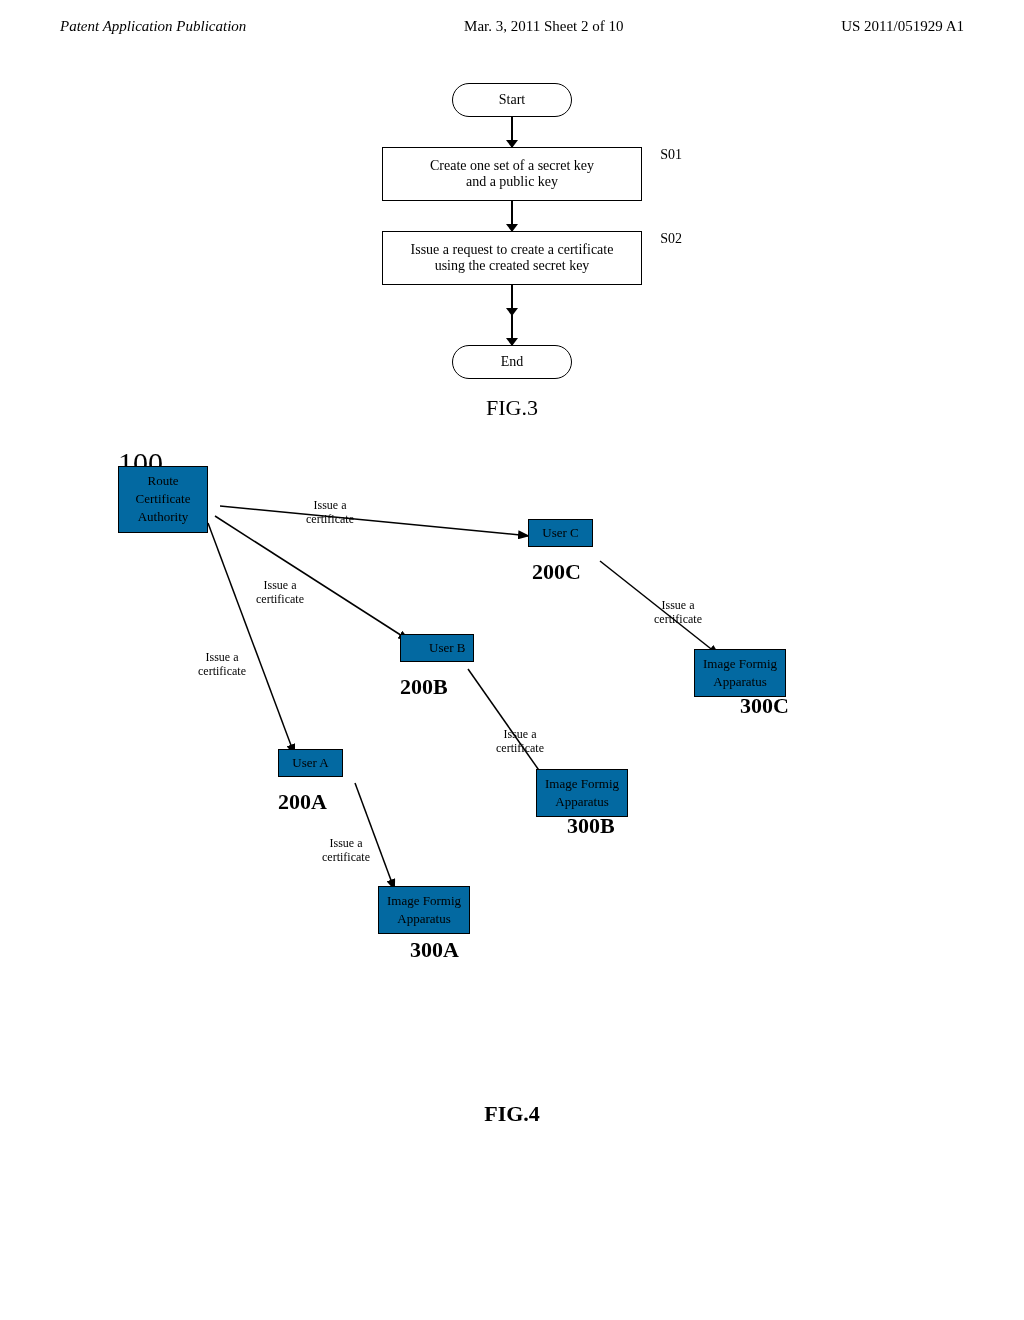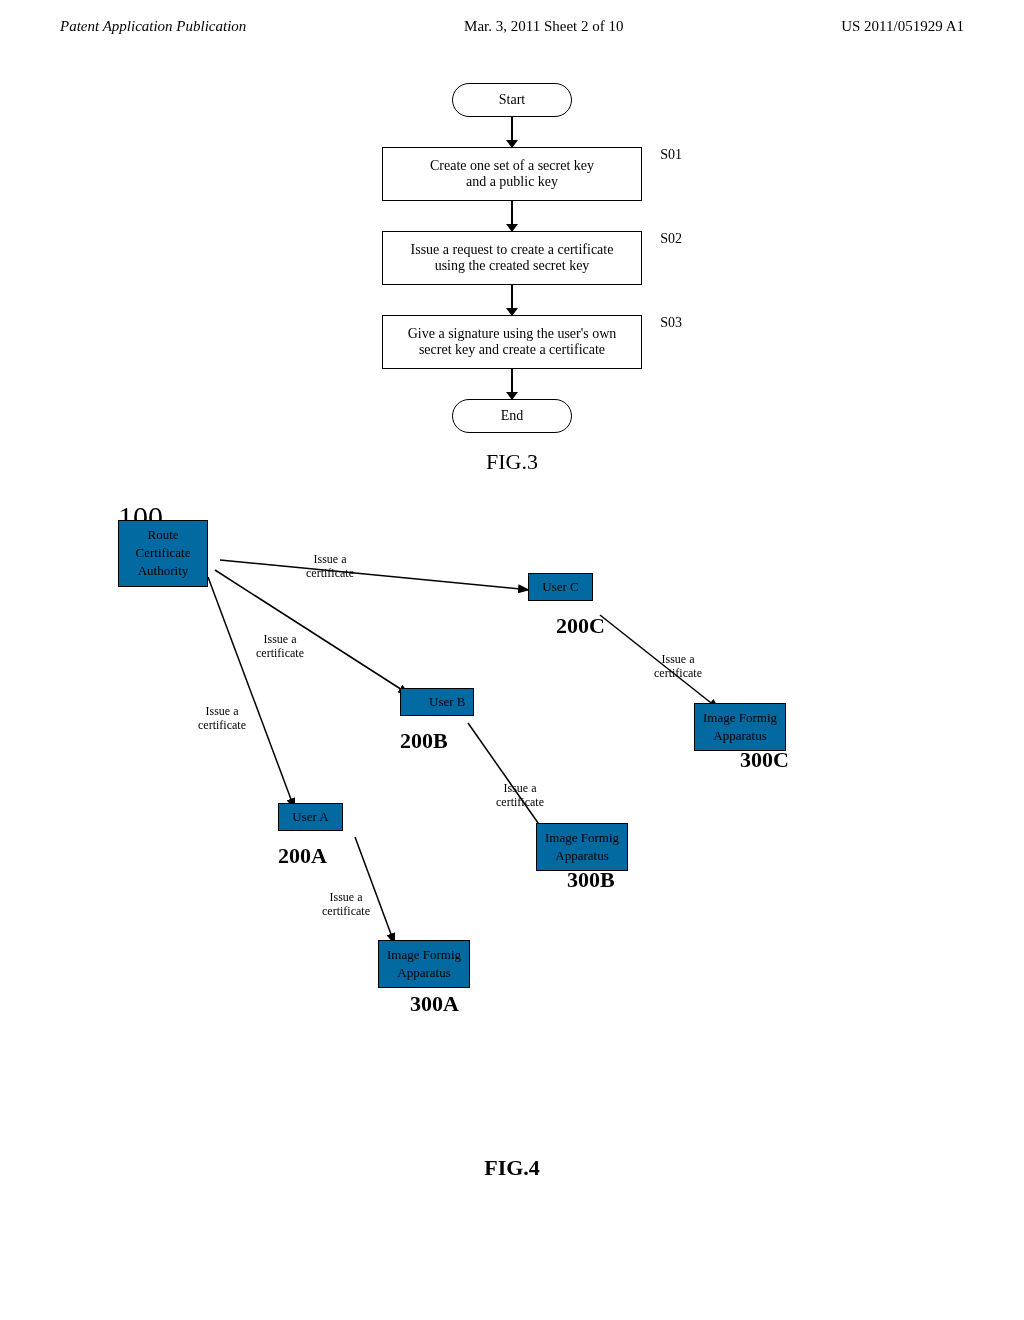--- a/index.html
+++ b/index.html
@@ -203,26 +203,20 @@
       <div class="arrow-down"></div>
 
       <div class="step-label-row">
         <div class="step-box-wrapper">
           <div class="rect-box">Issue a request to create a certificate<br>using the created secret key</div>
         </div>
         <span class="step-label">S02</span>
       </div>
       <div class="arrow-down"></div>
 
-      <div class="step-label-row">
-        <div class="step-box-wrapper">
-          <div class="rect-box">Give a signature using the user's own<br>secret key and create a certificate</div>
-        </div>
-        <span class="step-label">S03</span>
-      </div>
       <div class="arrow-down"></div>
 
       <div class="flow-step">
         <div class="rounded-box">
           <span>End</span>
         </div>
       </div>
 
     </div>
 
@@ -268,21 +262,21 @@
     <span class="fig4-label-100" style="font-size:30px; font-weight:normal; left:58px; top:5px;">100</span>
 
     <div class="node-box" style="left:58px; top:25px; min-width:90px; line-height:1.4;">
       Route<br>Certificate<br>Authority
     </div>
 
     <div class="node-box" style="left:468px; top:78px; min-width:65px;">
       User C
     </div>
 
-    <span class="fig4-size-label" style="left:496px; top:118px; font-size:22px;">200C</span>
+    <span class="fig4-size-label" style="left:472px; top:118px; font-size:22px;">200C</span>
 
     <div class="node-box" style="left:340px; top:193px; min-width:65px;padding-left:28px;">
       User B
     </div>
 
     <span class="fig4-size-label" style="left:340px; top:233px; font-size:22px;">200B</span>
 
     <div class="node-box" style="left:218px; top:308px; min-width:65px;">
       User A
     </div>

